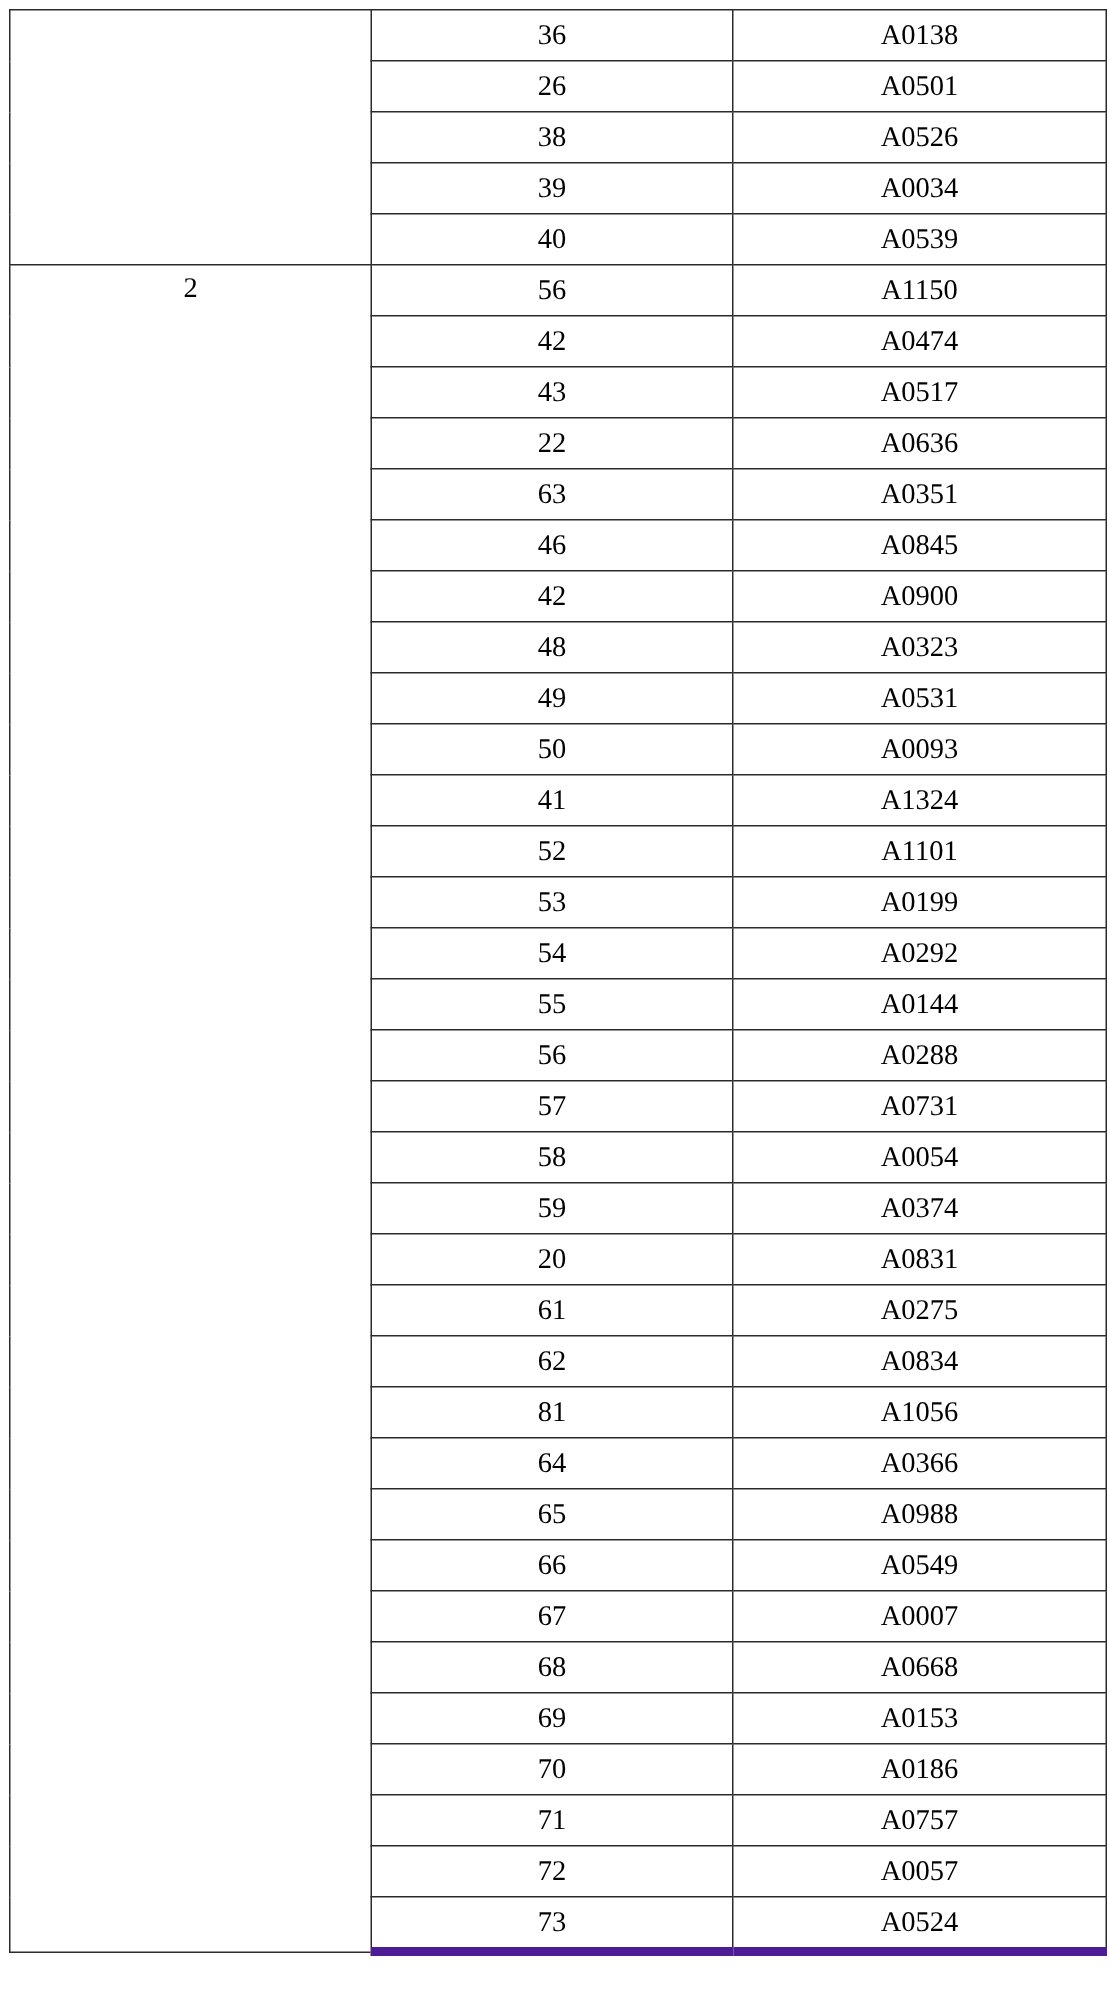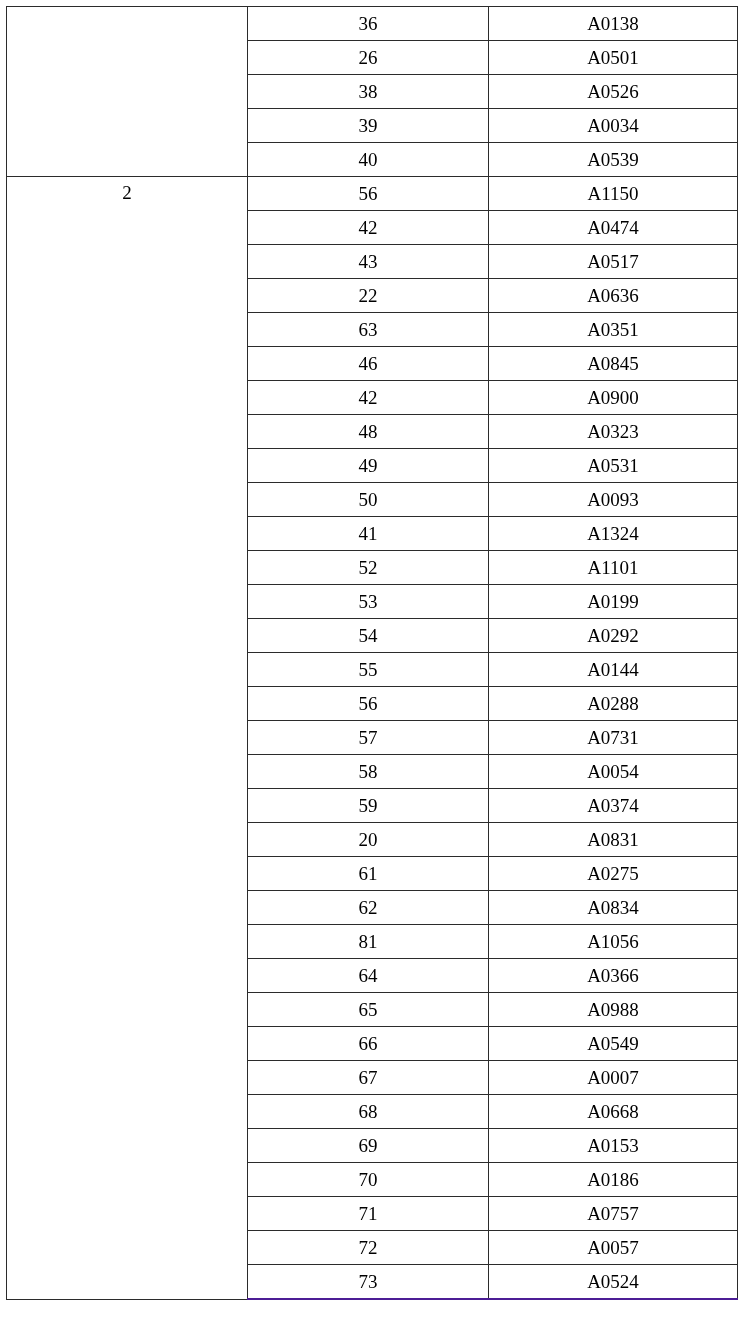--- a/index.html
+++ b/index.html
@@ -52,21 +52,21 @@
     margin-top: 24px;
   }
   td.col-code {
     width: 248px;
   }
   
   tr.first-row td.col-group {
     border-top: 1px solid #2b2b2b;
   }
   tr.last-row td {
-    border-bottom: 2px solid #4c1d95;
+    border-bottom: 6px solid #4c1d95;
   }
   td.group-start {
     border-top: 1px solid #2b2b2b;
   }
 </style>
 </head>
 <body>
 
 <div id="doc">
   <table class="data-table">

